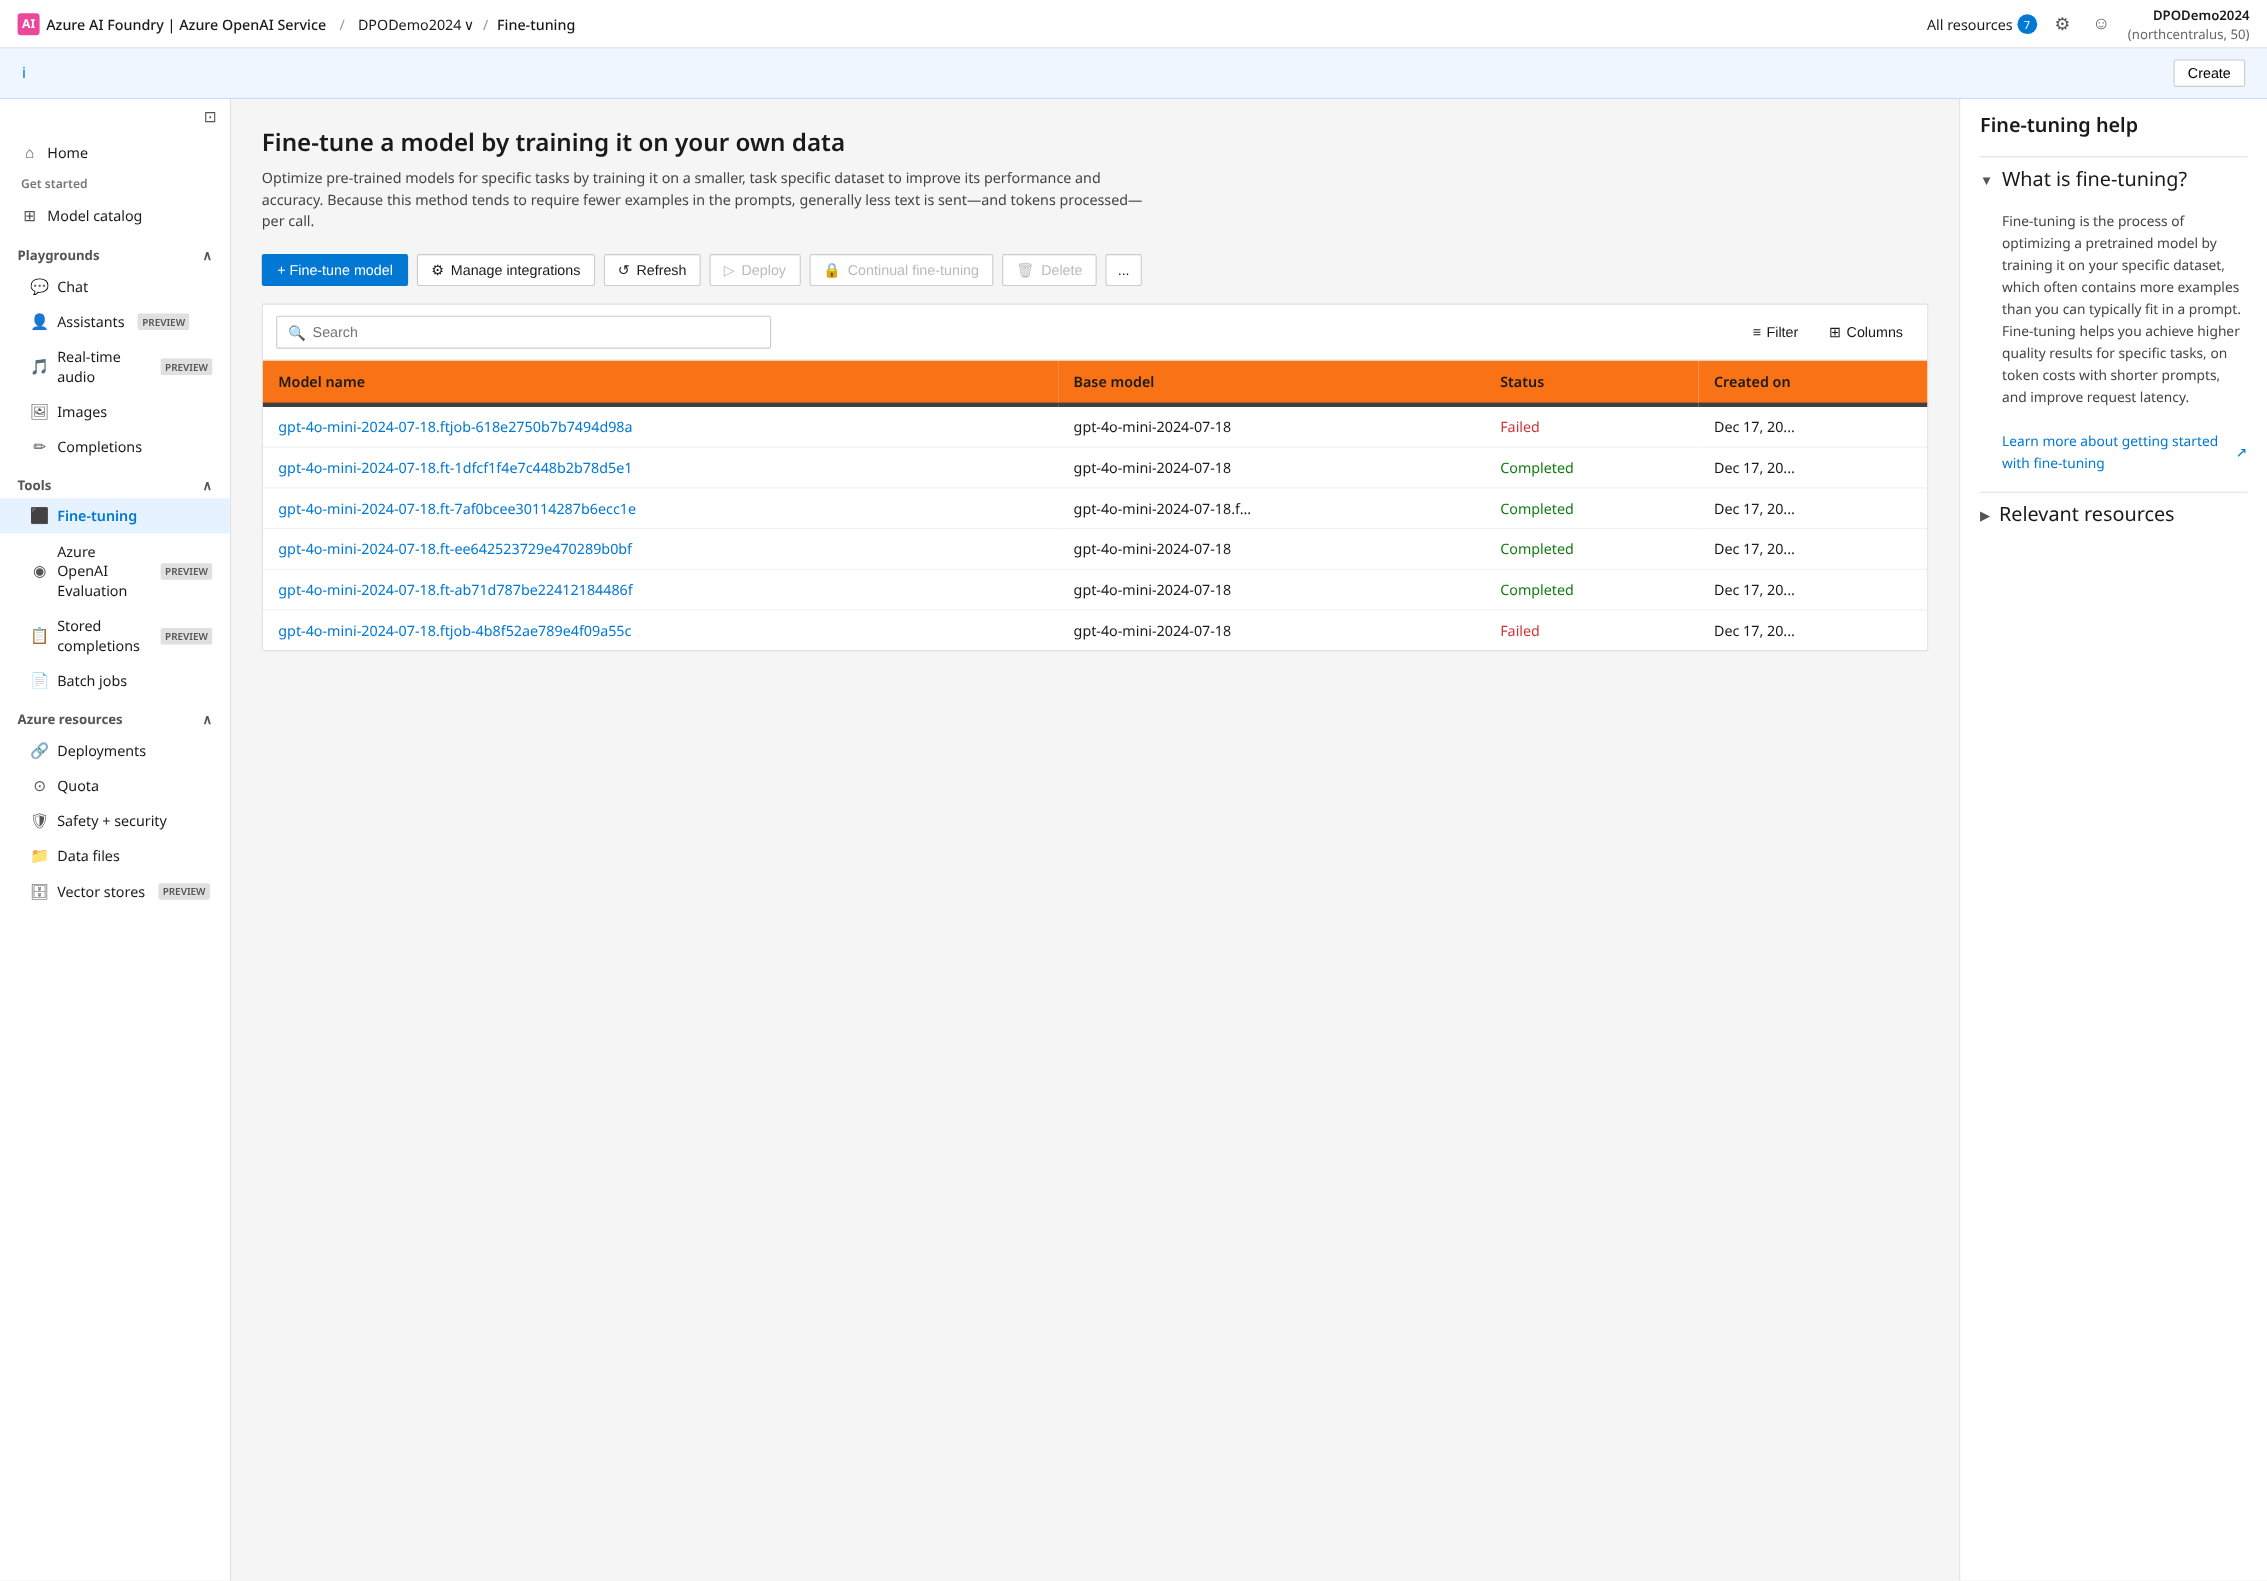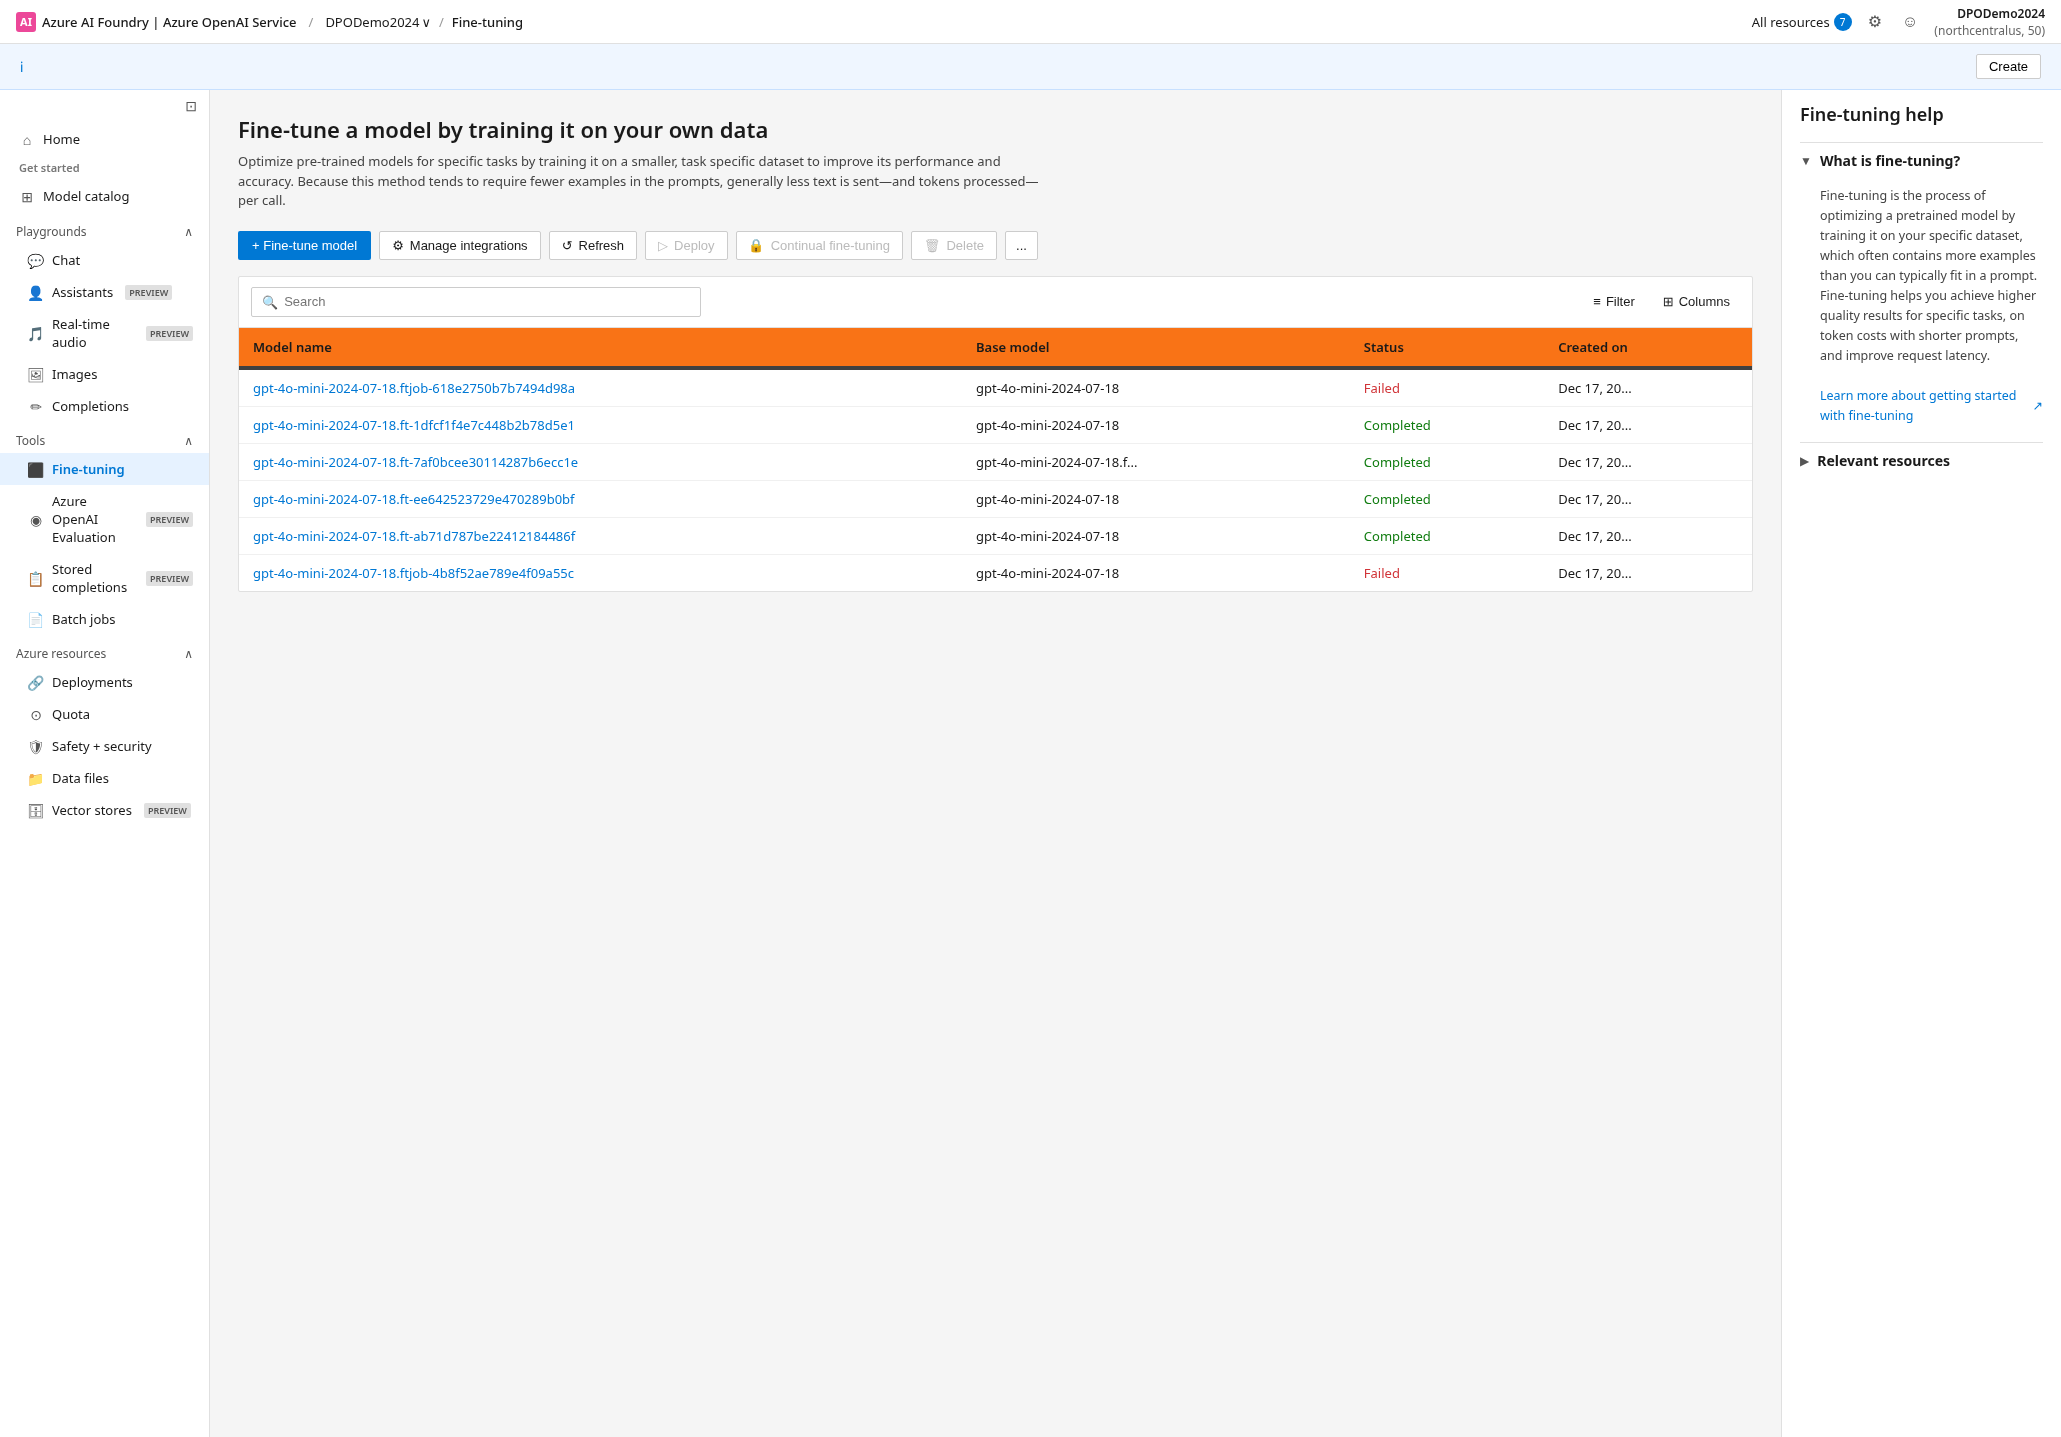--- a/index.html
+++ b/index.html
@@ -75,21 +75,21 @@
       font-size: 13px;
       border-left: 3px solid transparent;
     }
     .sidebar-item-icon { width: 16px; height: 16px; flex-shrink: 0; display: flex; align-items: center; justify-content: center; color: #555; font-size: 14px; }
     .sidebar-section {
       display: flex;
       align-items: center;
       justify-content: space-between;
       padding: 10px 16px 4px 16px;
       font-size: 12px;
-      font-weight: 400;
+      font-weight: 700;
       color: #555;
       cursor: pointer;
     }
     .preview-badge {
       background: #e0e0e0;
       color: #555;
       font-size: 9px;
       padding: 1px 4px;
       border-radius: 2px;
       margin-left: 4px;
@@ -186,21 +186,21 @@
     .model-link { color: #0078d4; cursor: pointer; text-decoration: none; }
     .status-failed { color: #d13438; }
     .status-completed { color: #107c10; }
 
     
     .right-panel { width: 280px; background: white; border-left: 1px solid #e0e0e0; padding: 12px 18px; overflow-y: auto; flex-shrink: 0; }
     .right-panel-title { font-size: 18px; font-weight: 600; color: #1a1a1a; margin-bottom: 16px; }
     .section-header { display: flex; align-items: center; gap: 8px; cursor: pointer; padding: 8px 0; border-top: 1px solid #e0e0e0; }
     .section-header:first-of-type { border-top: none; }
     .chevron { color: #555; font-size: 12px; }
-    .section-title { font-size: 14px; font-weight: 700; color: #1a1a1a; }
+    .section-title { font-size: 18px; font-weight: 400; color: #1a1a1a; }
     .section-content { font-size: 12.5px; color: #444; line-height: 1.6; padding: 8px 0 12px 20px; }
     .help-link { color: #0078d4; cursor: pointer; text-decoration: none; display: inline-flex; align-items: center; gap: 3px; }
     .relevant-section { margin-top: 4px; }
 
     
     ::-webkit-scrollbar { width: 6px; height: 6px; }
     ::-webkit-scrollbar-track { background: #f0f0f0; }
     ::-webkit-scrollbar-thumb { background: #ccc; border-radius: 3px; }
   </style>
 </head>

